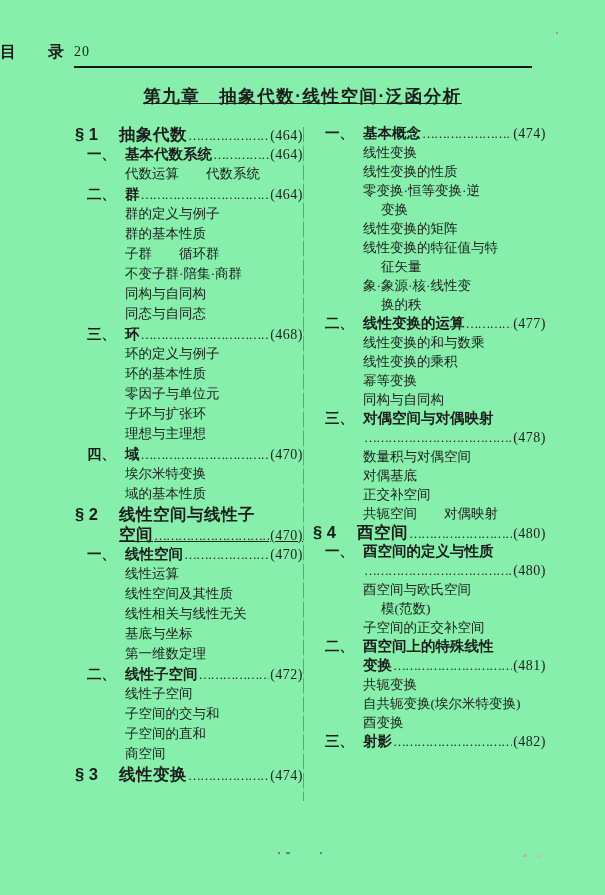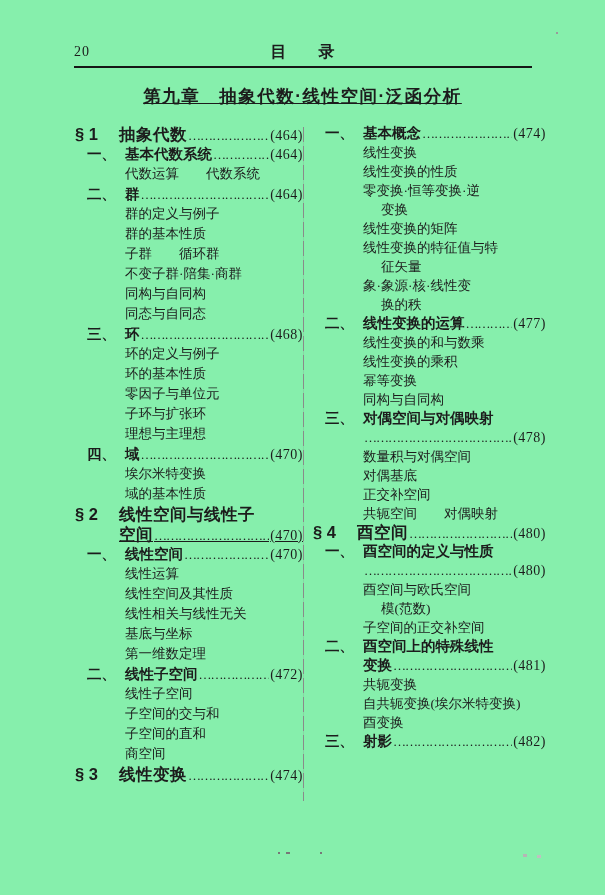--- a/index.html
+++ b/index.html
@@ -1,20 +1,20 @@
 <!DOCTYPE html>
 <html><head>
 <meta charset="utf-8">
 <style>
   html,body{margin:0;padding:0;background:#e8e8e8;}
   #page{position:relative;width:605px;height:895px;background:#86efac;overflow:hidden;
         font-family:"Liberation Serif","DejaVu Serif",serif;color:#1c1c1c;}
   
   #pagenum{position:absolute;left:74px;top:44px;font-size:14px;letter-spacing:1px;}
-  #headtitle{position:absolute;left:0;top:42px;width:605px;text-align:center;
+  #headtitle{position:absolute;left:0;top:42px;width:605px;
              font-size:16px;font-weight:700;}
   #rule{position:absolute;left:74px;top:66px;width:458px;height:2px;background:#161616;}
   #chapter{position:absolute;left:0;top:84px;width:605px;text-align:center;
            font-size:17.5px;font-weight:700;letter-spacing:1.5px;
            font-family:"Liberation Sans","DejaVu Sans",sans-serif;text-decoration:underline;}
   
   .col{position:absolute;top:124px;}
   #col-left{left:75px;width:228px;}
   #col-right{left:313px;width:233px;}
   #coldivider{position:absolute;left:303px;top:127px;width:1px;height:674px;

